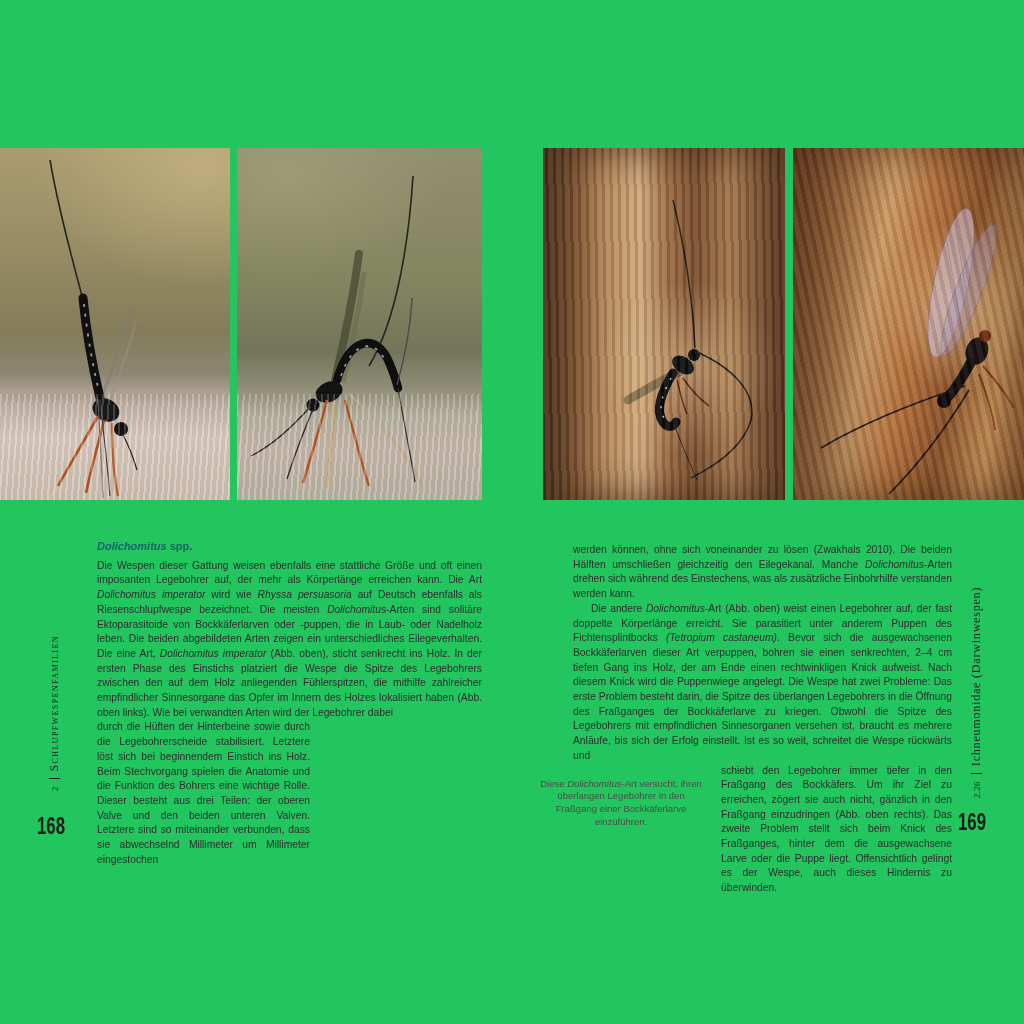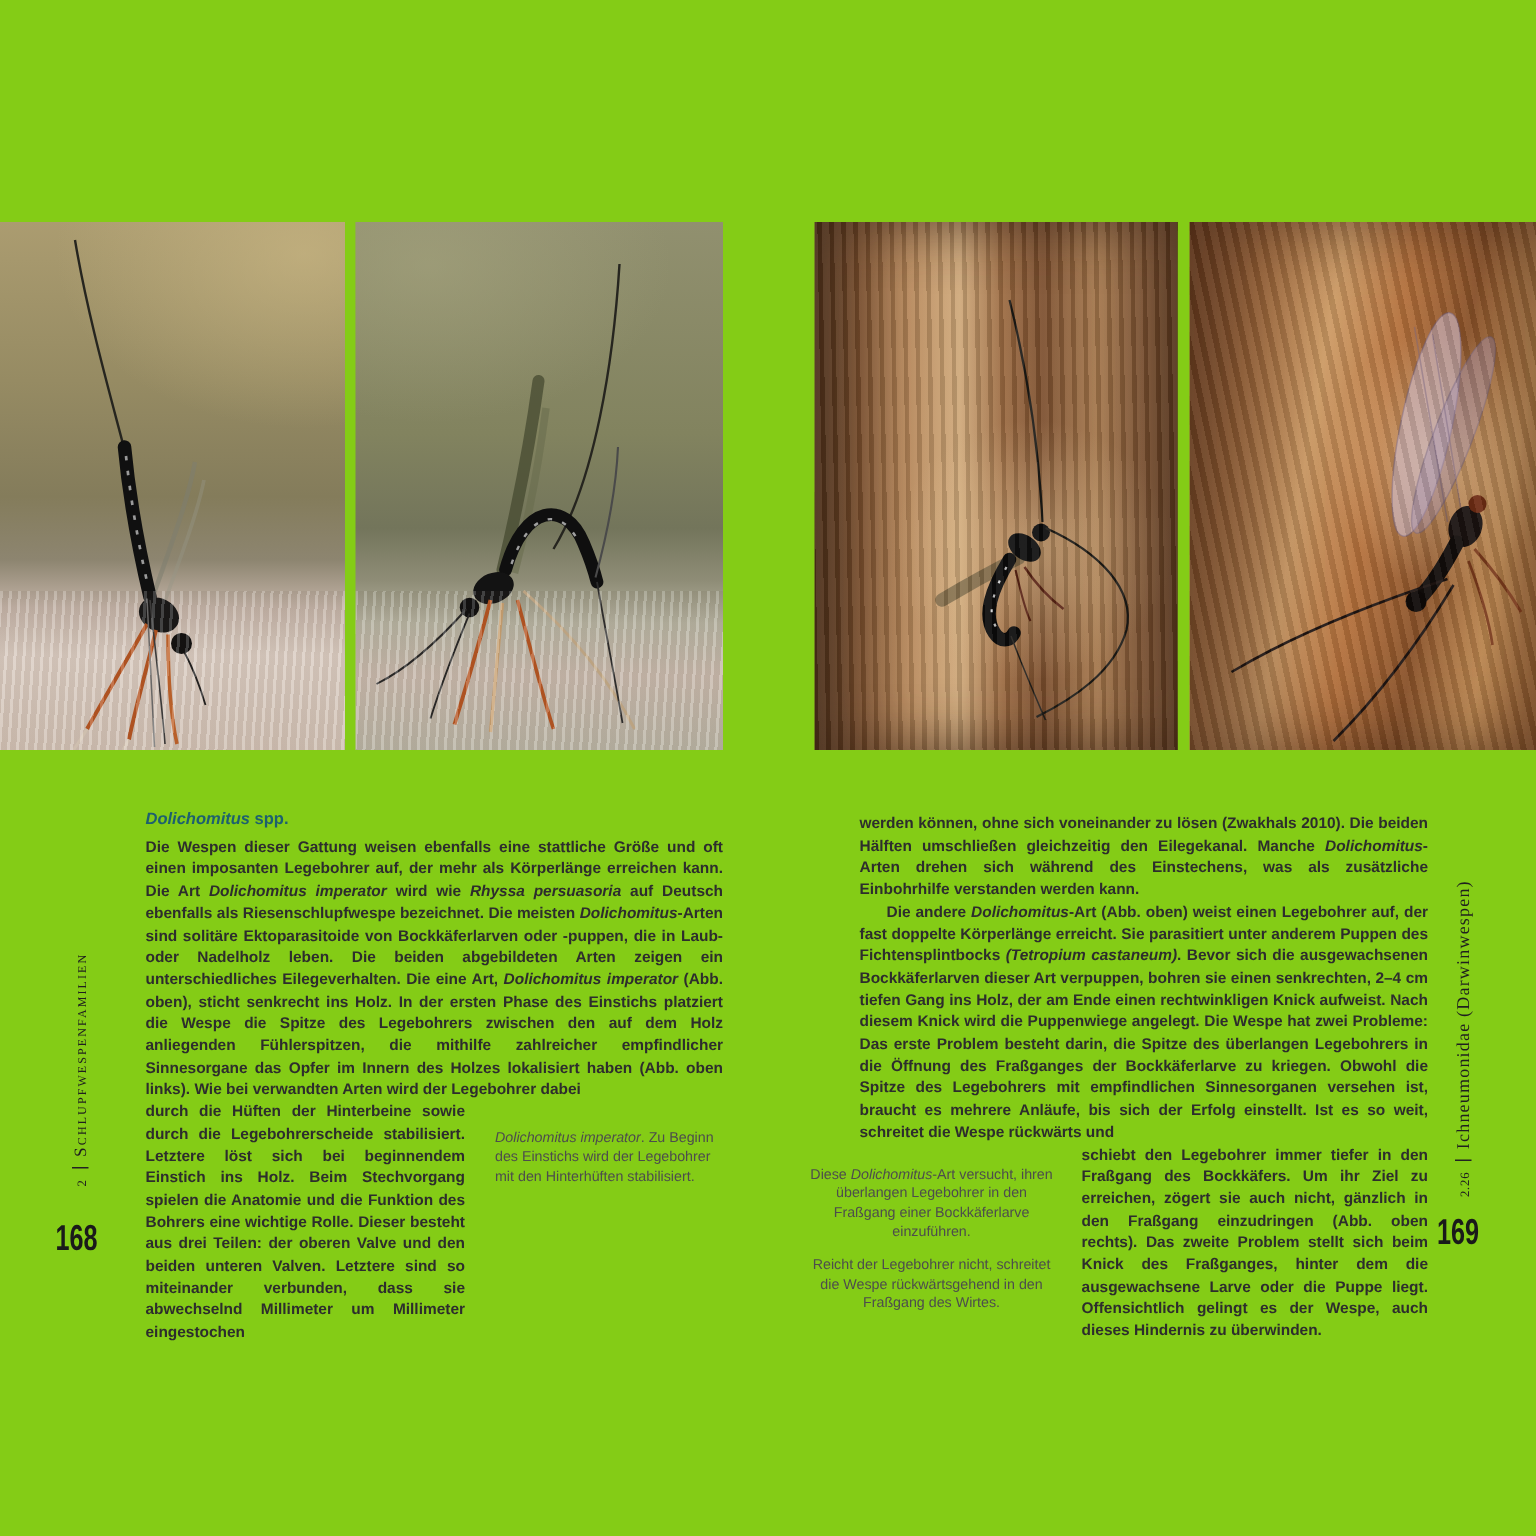--- a/index.html
+++ b/index.html
@@ -1,16 +1,16 @@
 <!DOCTYPE html>
 <html><head>
 <meta charset="utf-8">
 <style>
   html,body{margin:0;padding:0;background:#ffffff;}
-  #spread{position:relative;width:1024px;height:1024px;background:#84cc16;overflow:hidden;
+  #spread{position:relative;width:1024px;height:1024px;background:#22c55e;overflow:hidden;
           font-family:"Liberation Sans",sans-serif;}
   
   .photo{position:absolute;top:148px;height:352px;overflow:hidden;}
   .photo svg{position:absolute;left:0;top:0;}
   #photo1{left:0;width:230px;
     background:
       radial-gradient(120% 55% at 88% 6%, rgba(206,186,134,.6), rgba(0,0,0,0) 60%),
       linear-gradient(180deg,#ab9c70 0%,#968b63 30%,#847c5b 52%,#8d8570 64%,#c2b2a6 73%,#d9cbc0 82%,#cfbfb2 100%);}
   #photo2{left:237;left:237px;width:245px;
     background:
@@ -31,21 +31,21 @@
       linear-gradient(100deg,#7a4524 0%,#a96f3f 18%,#d09d66 36%,#b5713c 52%,#8a5229 68%,#c08a52 84%,#9c6233 100%);
     box-shadow:inset 42px 0 60px rgba(66,37,18,.55), inset -18px 0 30px rgba(66,37,18,.35);}
   #photo4::after{content:"";position:absolute;inset:0;
       background:repeating-linear-gradient(78deg,rgba(0,0,0,.10) 0 4px,rgba(255,255,255,.06) 4px 9px);}
   
   .textcol{position:absolute;color:#2d2d2d;font-size:10.3px;line-height:14.7px;text-align:justify;}
   #leftcol{left:97px;top:539px;width:385px;}
   #rightcol{left:573px;top:543px;width:379px;}
   .heading{color:#1d606f;font-weight:bold;font-size:11px;margin:0 0 5px 0;text-align:left;}
   .heading .it{font-style:italic;}
-  .para{margin:0;font-weight:bold;}
+  .para{margin:0;}
   .para .it,.cap .it{font-style:italic;}
   .indent{text-indent:18px;}
   .row{display:flex;align-items:flex-start;}
   .narrow{margin:0;}
   #leftcol .narrow{width:213px;}
   #rightcol .row{margin-left:-33px;}
   #rightcol .narrow{width:238px;margin-left:19px;}
   .capcol{font-size:9.5px;line-height:12.8px;color:#4d4d4d;text-align:left;}
   #leftcol .capcol{width:146px;margin-left:20px;padding-top:18px;}
   #rightcol .capcol{width:167px;padding-top:14px;text-align:center;}
@@ -139,32 +139,30 @@
       <path d="M186 226 C 196 252, 200 268, 202 282" stroke="#7a3a1c" stroke-width="1.8" fill="none"></path>
     </svg>
   </div>
 
   <div class="textcol" id="leftcol">
     <p class="heading"><span class="it">Dolichomitus</span><span> spp.</span></p>
     <p class="para"><span>Die Wespen dieser Gattung weisen ebenfalls eine stattliche Größe und oft einen imposanten Legebohrer auf, der mehr als Körperlänge erreichen kann. Die Art </span><span class="it">Dolichomitus imperator</span><span> wird wie </span><span class="it">Rhyssa persuasoria</span><span> auf Deutsch ebenfalls als Riesenschlupfwespe bezeichnet. Die meisten </span><span class="it">Dolichomitus</span><span>-Arten sind solitäre Ektoparasitoide von Bockkäferlarven oder -puppen, die in Laub- oder Nadelholz leben. Die beiden abgebildeten Arten zeigen ein unterschiedliches Eilegeverhalten. Die eine Art, </span><span class="it">Dolichomitus imperator</span><span> (Abb. oben), sticht senkrecht ins Holz. In der ersten Phase des Einstichs platziert die Wespe die Spitze des Legebohrers zwischen den auf dem Holz anliegenden Fühlerspitzen, die mithilfe zahlreicher empfindlicher Sinnesorgane das Opfer im Innern des Holzes lokalisiert haben (Abb. oben links). Wie bei verwandten Arten wird der Legebohrer dabei</span></p>
     <div class="row">
       <p class="para narrow"><span>durch die Hüften der Hinterbeine sowie durch die Legebohrerscheide stabilisiert. Letztere löst sich bei beginnendem Einstich ins Holz. Beim Stechvorgang spielen die Anatomie und die Funktion des Bohrers eine wichtige Rolle. Dieser besteht aus drei Teilen: der oberen Valve und den beiden unteren Valven. Letztere sind so miteinander verbunden, dass sie abwechselnd Millimeter um Millimeter eingestochen</span></p>
       <div class="capcol">
-        <p class="cap"><span class="it">Dolichomitus imperator</span><span>. Zu Beginn des Einstichs wird der Legebohrer mit den Hinterhüften stabilisiert.</span></p>
       </div>
     </div>
   </div>
 
   <div class="textcol" id="rightcol">
     <p class="para"><span>werden können, ohne sich voneinander zu lösen (Zwakhals 2010). Die beiden Hälften umschließen gleichzeitig den Eilegekanal. Manche </span><span class="it">Dolichomitus</span><span>-Arten drehen sich während des Einstechens, was als zusätzliche Einbohrhilfe verstanden werden kann.</span></p>
     <p class="para indent"><span>Die andere </span><span class="it">Dolichomitus</span><span>-Art (Abb. oben) weist einen Legebohrer auf, der fast doppelte Körperlänge erreicht. Sie parasitiert unter anderem Puppen des Fichtensplintbocks </span><span class="it">(Tetropium castaneum)</span><span>. Bevor sich die ausgewachsenen Bockkäferlarven dieser Art verpuppen, bohren sie einen senkrechten, 2–4 cm tiefen Gang ins Holz, der am Ende einen rechtwinkligen Knick aufweist. Nach diesem Knick wird die Puppenwiege angelegt. Die Wespe hat zwei Probleme: Das erste Problem besteht darin, die Spitze des überlangen Legebohrers in die Öffnung des Fraßganges der Bockkäferlarve zu kriegen. Obwohl die Spitze des Legebohrers mit empfindlichen Sinnesorganen versehen ist, braucht es mehrere Anläufe, bis sich der Erfolg einstellt. Ist es so weit, schreitet die Wespe rückwärts und</span></p>
     <div class="row">
       <div class="capcol">
         <p class="cap"><span>Diese </span><span class="it">Dolichomitus</span><span>-Art versucht, ihren überlangen Legebohrer in den Fraßgang einer Bockkäferlarve einzuführen.</span></p>
-        <p class="cap"><span>Reicht der Legebohrer nicht, schreitet die Wespe rückwärtsgehend in den Fraßgang des Wirtes.</span></p>
       </div>
       <p class="para narrow"><span>schiebt den Legebohrer immer tiefer in den Fraßgang des Bockkäfers. Um ihr Ziel zu erreichen, zögert sie auch nicht, gänzlich in den Fraßgang einzudringen (Abb. oben rechts). Das zweite Problem stellt sich beim Knick des Fraßganges, hinter dem die ausgewachsene Larve oder die Puppe liegt. Offensichtlich gelingt es der Wespe, auch dieses Hindernis zu überwinden.</span></p>
     </div>
   </div>
 
   <div class="sidebar" id="sidebar-left">
     <span class="side-num">2</span><span class="side-bar"></span><span class="side-label">Schlupfwespenfamilien</span>
   </div>
   <div class="sidebar" id="sidebar-right">
     <span class="side-num">2.26</span><span class="side-bar"></span><span class="side-label">Ichneumonidae (Darwinwespen)</span>

